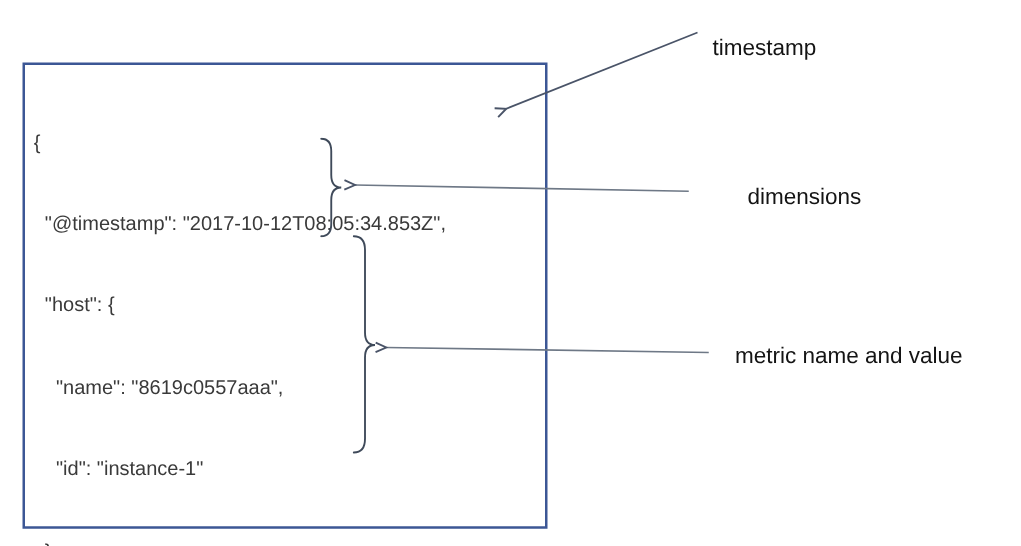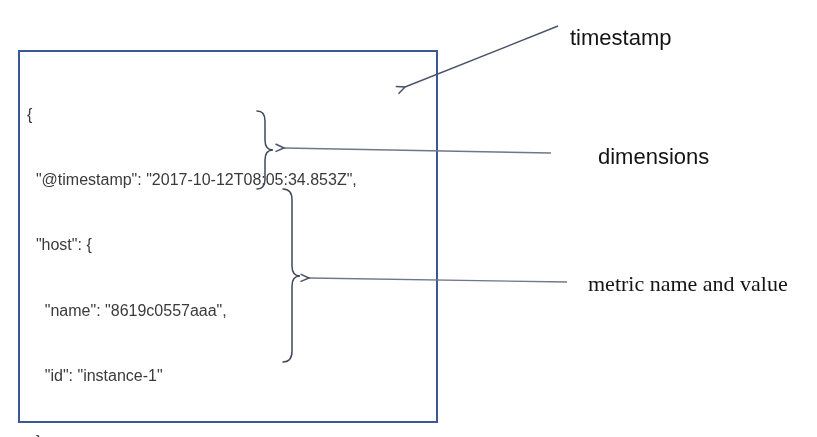--- a/index.html
+++ b/index.html
@@ -34,29 +34,29 @@
   .code-line { white-space: pre; height: 21.8px; }
   .brace-svg { position: absolute; pointer-events: none; }
   #arrow-layer {
     position: absolute;
     left: 0; top: 0;
     width: 817px; height: 437px;
     pointer-events: none;
   }
   .callout-label {
     position: absolute;
-    font-size: 22px;
+    font-size: 18px;
     line-height: 22px;
     color: #141414;
     white-space: nowrap;
     text-align: center;
   }
   #label-timestamp { left: 570px; top: 27px; }
   #label-dimensions { left: 598px; top: 146px; }
-  #label-metric { left: 588px; top: 273px; font-family: Liberation Serif, serif; }
+  #label-metric { left: 588px; top: 273px; }
 </style>
 </head>
 <body>
 
 <div id="canvas">
 
   <div id="doc-box">
     <div id="code">
       <div class="code-line">{</div>
       <div class="code-line">  "@timestamp": "2017-10-12T08:05:34.853Z",</div>

